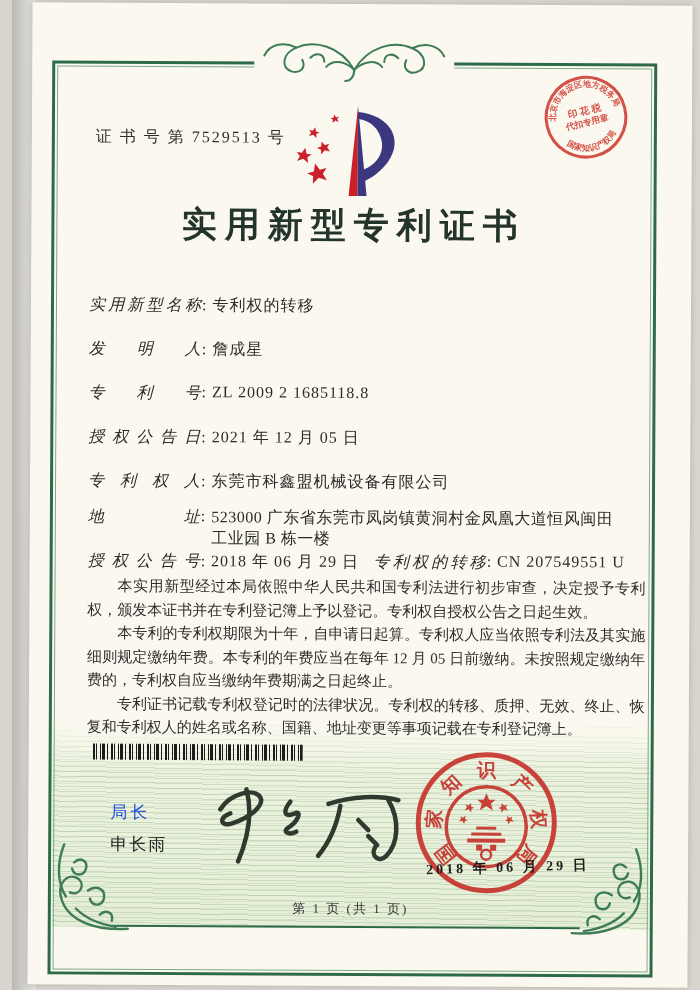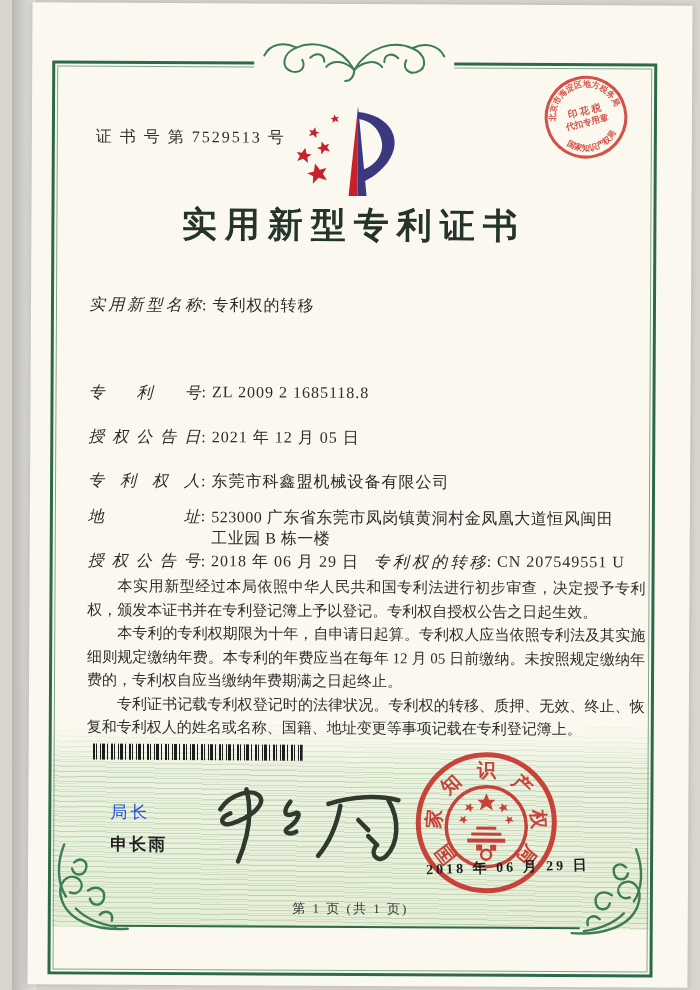--- a/index.html
+++ b/index.html
@@ -70,21 +70,21 @@
   .barcode {
     position:absolute; left:64px; top:741px; width:210px; height:16px;
     background:repeating-linear-gradient(90deg,
       #1c1c1c 0 2px, transparent 2px 3px,
       #1c1c1c 3px 4px, transparent 4px 7px,
       #1c1c1c 7px 8px, transparent 8px 9px,
       #1c1c1c 9px 12px, transparent 12px 14px,
       #1c1c1c 14px 15px, transparent 15px 18px);
   }
   .signer-title { position:absolute; left:82px; top:798px; font-size:17px; letter-spacing:3px; color:#1d4ed8; }
-  .signer-name  { position:absolute; left:82px; top:830px; font-size:17px; letter-spacing:2px; color:#222;font-weight:bold; }
+  .signer-name  { position:absolute; left:82px; top:830px; font-size:17px; letter-spacing:2px; color:#222; }
   .signature { position:absolute; left:178px; top:768px; width:235px; height:95px; }
   .seal { position:absolute; left:382px; top:742px; width:152px; height:152px; }
   .seal-date {
     position:absolute; left:398px; top:854px; width:160px;
     font-size:14px; letter-spacing:3px; color:#1d1d1d;
     transform:rotate(-2deg); font-weight:bold; white-space:nowrap;
   }
   .tax-stamp { position:absolute; left:506px; top:64px; width:96px; height:96px; opacity:.88; }
   .footer {
     position:absolute; left:20px; top:896px; width:605px;
@@ -155,20 +155,23 @@
       <use href="#star" transform="translate(36,50) scale(0.68) rotate(-20)"></use>
       <use href="#star" transform="translate(26,35) scale(0.56) rotate(15)"></use>
       <use href="#star" transform="translate(47,21) scale(0.45) rotate(-10)"></use>
     </g>
   </svg>
 
   <div class="title">实用新型专利证书</div>
 
   <div class="row" style="top:292px">
     <span class="lbl">实用新型名称</span><span class="colon">:</span><span class="val">专利权的转移</span>
+  </div>
+  <div class="row" style="top:336px">
+    <span class="lbl">发明人</span><span class="colon">:</span><span class="val">詹成星</span>
   </div>
   <div class="row" style="top:380px">
     <span class="lbl">专利号</span><span class="colon">:</span><span class="val">ZL 2009 2 1685118.8</span>
   </div>
   <div class="row" style="top:424px">
     <span class="lbl">授权公告日</span><span class="colon">:</span><span class="val">2021 年 12 月 05 日</span>
   </div>
   <div class="row" style="top:468px">
     <span class="lbl">专利权人</span><span class="colon">:</span><span class="val">东莞市科鑫盟机械设备有限公司</span>
   </div>

